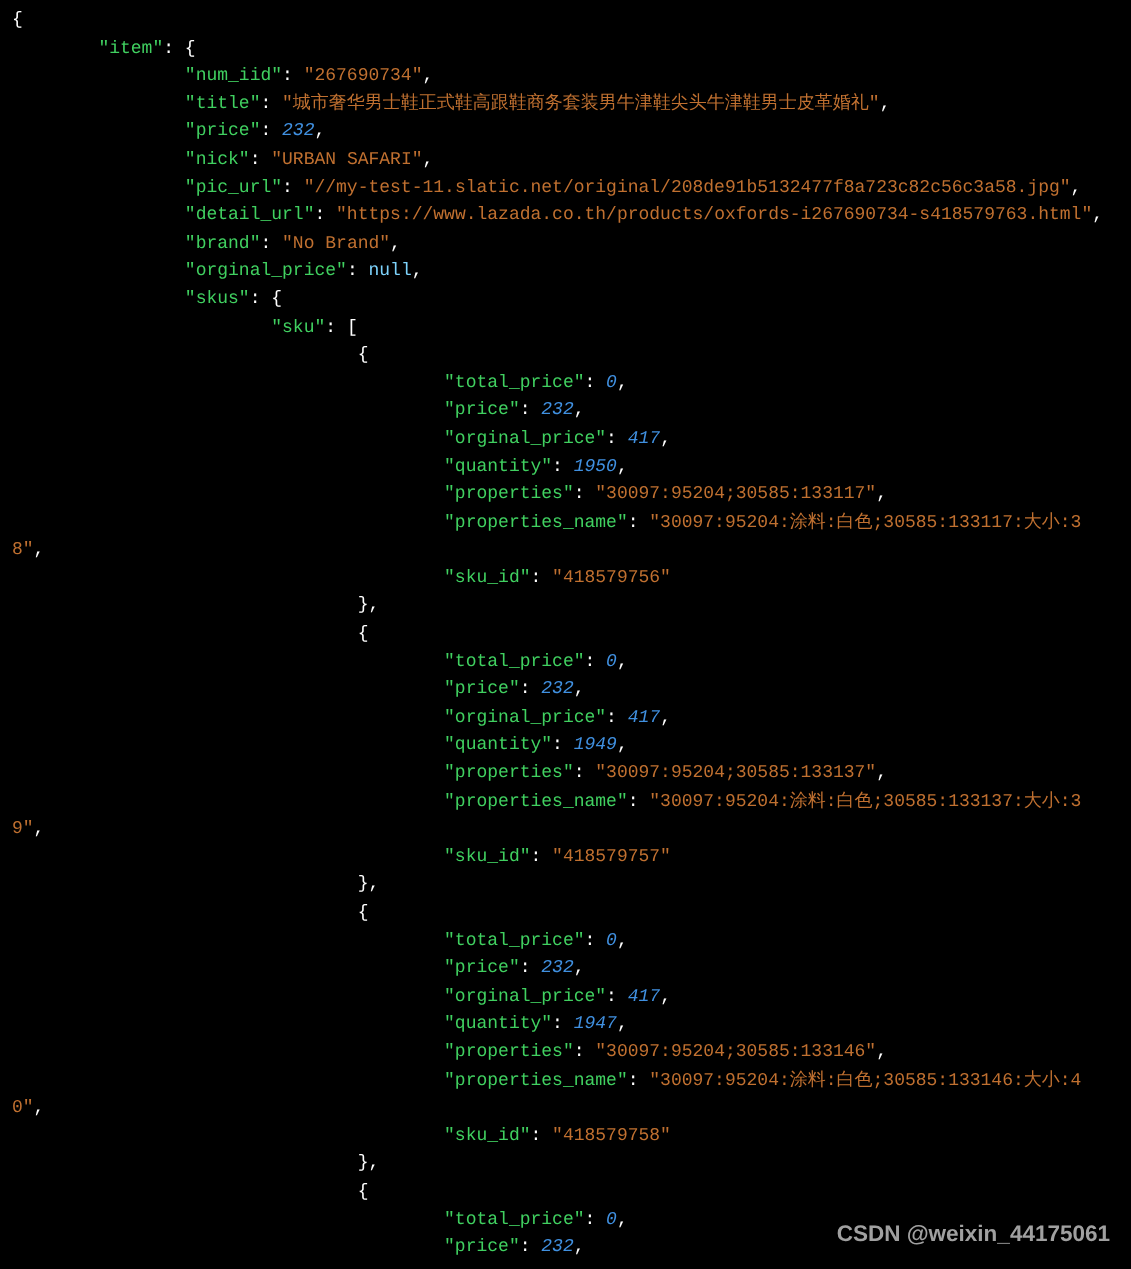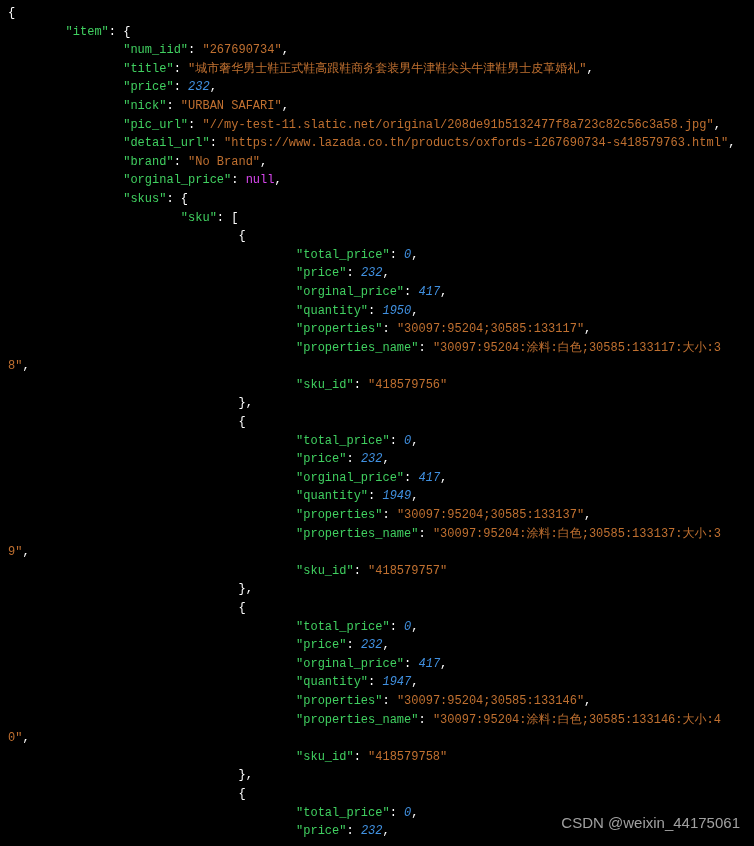--- a/index.html
+++ b/index.html
@@ -19,29 +19,30 @@
     white-space: pre;
     font-family: inherit;
   }
   .brace  { color: #ffffff; }
   .bracket{ color: #ffffff; }
   .comma  { color: #ffffff; }
   .colon  { color: #ffffff; }
   .key    { color: #40d060; }
   .str    { color: #c07030; }
   .num    { color: #4090e0; font-style: italic; }
-  .null   { color: #d946ef; }
+  .null   { color: #7dd3fc; }
   .watermark {
     position: absolute;
     right: 14px;
     bottom: 12px;
     color: #bdbdbd;
     font-family: Arial, sans-serif;
     font-size: 15px;
     opacity: 0.85;
+    font-weight: bold;
   }
 </style>
 </head>
 <body>
 
 <div class="pre" id="code"><div><span class="brace">{</span></div><div>        <span class="key">"item"</span><span class="colon">: </span><span class="brace">{</span></div><div>                <span class="key">"num_iid"</span><span class="colon">: </span><span class="str">"267690734"</span><span class="comma">,</span></div><div>                <span class="key">"title"</span><span class="colon">: </span><span class="str">"城市奢华男士鞋正式鞋高跟鞋商务套装男牛津鞋尖头牛津鞋男士皮革婚礼"</span><span class="comma">,</span></div><div>                <span class="key">"price"</span><span class="colon">: </span><span class="num">232</span><span class="comma">,</span></div><div>                <span class="key">"nick"</span><span class="colon">: </span><span class="str">"URBAN SAFARI"</span><span class="comma">,</span></div><div>                <span class="key">"pic_url"</span><span class="colon">: </span><span class="str">"//my-test-11.slatic.net/original/208de91b5132477f8a723c82c56c3a58.jpg"</span><span class="comma">,</span></div><div>                <span class="key">"detail_url"</span><span class="colon">: </span><span class="str">"https://www.lazada.co.th/products/oxfords-i267690734-s418579763.html"</span><span class="comma">,</span></div><div>                <span class="key">"brand"</span><span class="colon">: </span><span class="str">"No Brand"</span><span class="comma">,</span></div><div>                <span class="key">"orginal_price"</span><span class="colon">: </span><span class="null">null</span><span class="comma">,</span></div><div>                <span class="key">"skus"</span><span class="colon">: </span><span class="brace">{</span></div><div>                        <span class="key">"sku"</span><span class="colon">: </span><span class="bracket">[</span></div><div>                                <span class="brace">{</span></div><div>                                        <span class="key">"total_price"</span><span class="colon">: </span><span class="num">0</span><span class="comma">,</span></div><div>                                        <span class="key">"price"</span><span class="colon">: </span><span class="num">232</span><span class="comma">,</span></div><div>                                        <span class="key">"orginal_price"</span><span class="colon">: </span><span class="num">417</span><span class="comma">,</span></div><div>                                        <span class="key">"quantity"</span><span class="colon">: </span><span class="num">1950</span><span class="comma">,</span></div><div>                                        <span class="key">"properties"</span><span class="colon">: </span><span class="str">"30097:95204;30585:133117"</span><span class="comma">,</span></div><div>                                        <span class="key">"properties_name"</span><span class="colon">: </span><span class="str">"30097:95204:涂料:白色;30585:133117:大小:3</span></div><div><span class="str">8"</span><span class="comma">,</span></div><div>                                        <span class="key">"sku_id"</span><span class="colon">: </span><span class="str">"418579756"</span></div><div>                                <span class="brace">}</span><span class="comma">,</span></div><div>                                <span class="brace">{</span></div><div>                                        <span class="key">"total_price"</span><span class="colon">: </span><span class="num">0</span><span class="comma">,</span></div><div>                                        <span class="key">"price"</span><span class="colon">: </span><span class="num">232</span><span class="comma">,</span></div><div>                                        <span class="key">"orginal_price"</span><span class="colon">: </span><span class="num">417</span><span class="comma">,</span></div><div>                                        <span class="key">"quantity"</span><span class="colon">: </span><span class="num">1949</span><span class="comma">,</span></div><div>                                        <span class="key">"properties"</span><span class="colon">: </span><span class="str">"30097:95204;30585:133137"</span><span class="comma">,</span></div><div>                                        <span class="key">"properties_name"</span><span class="colon">: </span><span class="str">"30097:95204:涂料:白色;30585:133137:大小:3</span></div><div><span class="str">9"</span><span class="comma">,</span></div><div>                                        <span class="key">"sku_id"</span><span class="colon">: </span><span class="str">"418579757"</span></div><div>                                <span class="brace">}</span><span class="comma">,</span></div><div>                                <span class="brace">{</span></div><div>                                        <span class="key">"total_price"</span><span class="colon">: </span><span class="num">0</span><span class="comma">,</span></div><div>                                        <span class="key">"price"</span><span class="colon">: </span><span class="num">232</span><span class="comma">,</span></div><div>                                        <span class="key">"orginal_price"</span><span class="colon">: </span><span class="num">417</span><span class="comma">,</span></div><div>                                        <span class="key">"quantity"</span><span class="colon">: </span><span class="num">1947</span><span class="comma">,</span></div><div>                                        <span class="key">"properties"</span><span class="colon">: </span><span class="str">"30097:95204;30585:133146"</span><span class="comma">,</span></div><div>                                        <span class="key">"properties_name"</span><span class="colon">: </span><span class="str">"30097:95204:涂料:白色;30585:133146:大小:4</span></div><div><span class="str">0"</span><span class="comma">,</span></div><div>                                        <span class="key">"sku_id"</span><span class="colon">: </span><span class="str">"418579758"</span></div><div>                                <span class="brace">}</span><span class="comma">,</span></div><div>                                <span class="brace">{</span></div><div>                                        <span class="key">"total_price"</span><span class="colon">: </span><span class="num">0</span><span class="comma">,</span></div><div>                                        <span class="key">"price"</span><span class="colon">: </span><span class="num">232</span><span class="comma">,</span></div></div>
 
 <div class="watermark">CSDN @weixin_44175061</div>
 
 </body></html>

